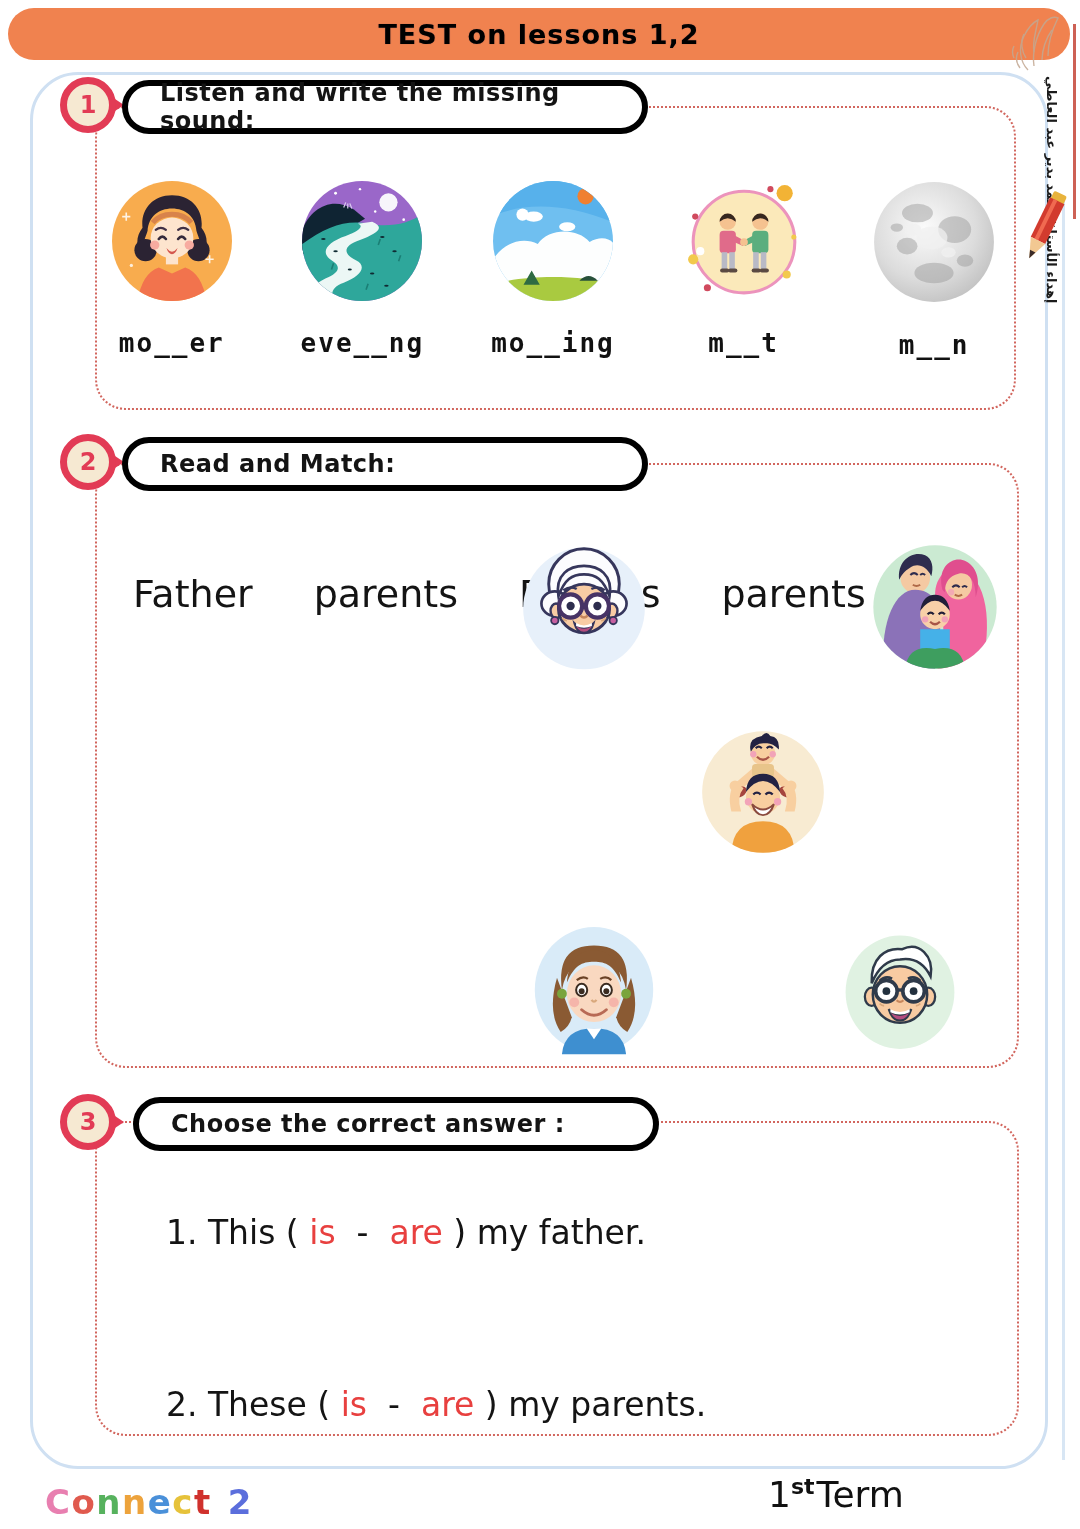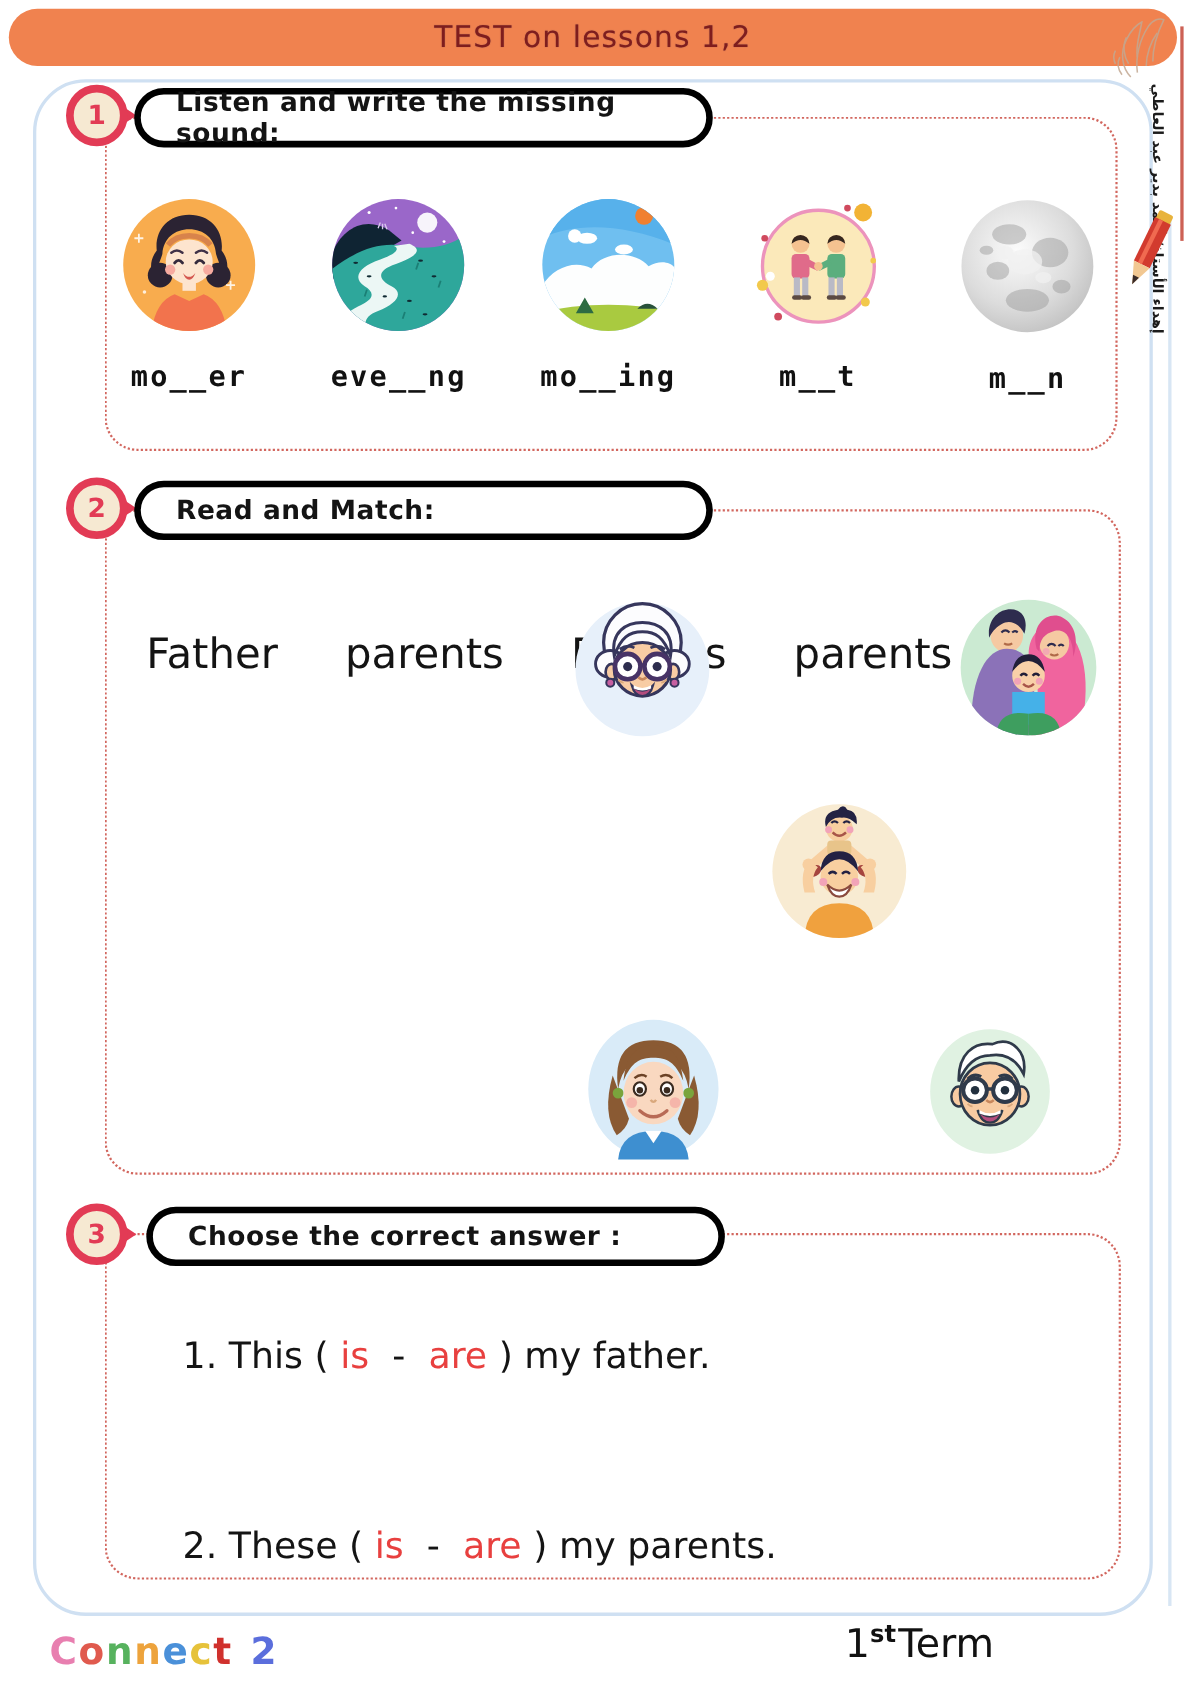--- a/index.html
+++ b/index.html
@@ -2,21 +2,21 @@
 <html><head>
 <meta charset="utf-8">
 <style>
   html,body{margin:0;padding:0;background:#fff;}
   .page{position:relative;width:1080px;height:1529px;background:#ffffff;overflow:hidden;
         font-family:"DejaVu Sans",sans-serif;color:#161616;}
 
   
   .banner{position:absolute;left:8px;top:8px;width:1062px;height:52px;border-radius:26px;
           background:#F0824F;display:flex;align-items:center;justify-content:center;}
-  .banner-title{font-size:27px;font-weight:normal;color:#7f1d1d;letter-spacing:1px;
+  .banner-title{font-size:27px;font-weight:bold;color:#000000;letter-spacing:1px;
                 text-shadow:0 0 1px rgba(60,50,90,.45);}
 
   
   .outline{position:absolute;left:30px;top:72px;width:1012px;height:1391px;
            border:3px solid #CFE0F2;border-radius:48px;}
   .edge-blue{position:absolute;left:1062px;top:200px;width:3px;height:1260px;background:#D8E6F4;}
   .edge-red{position:absolute;left:1073px;top:24px;width:3px;height:195px;background:#C0392B;opacity:.8;}
 
   
   .dedication{position:absolute;left:1044px;top:76px;height:330px;writing-mode:vertical-rl;

